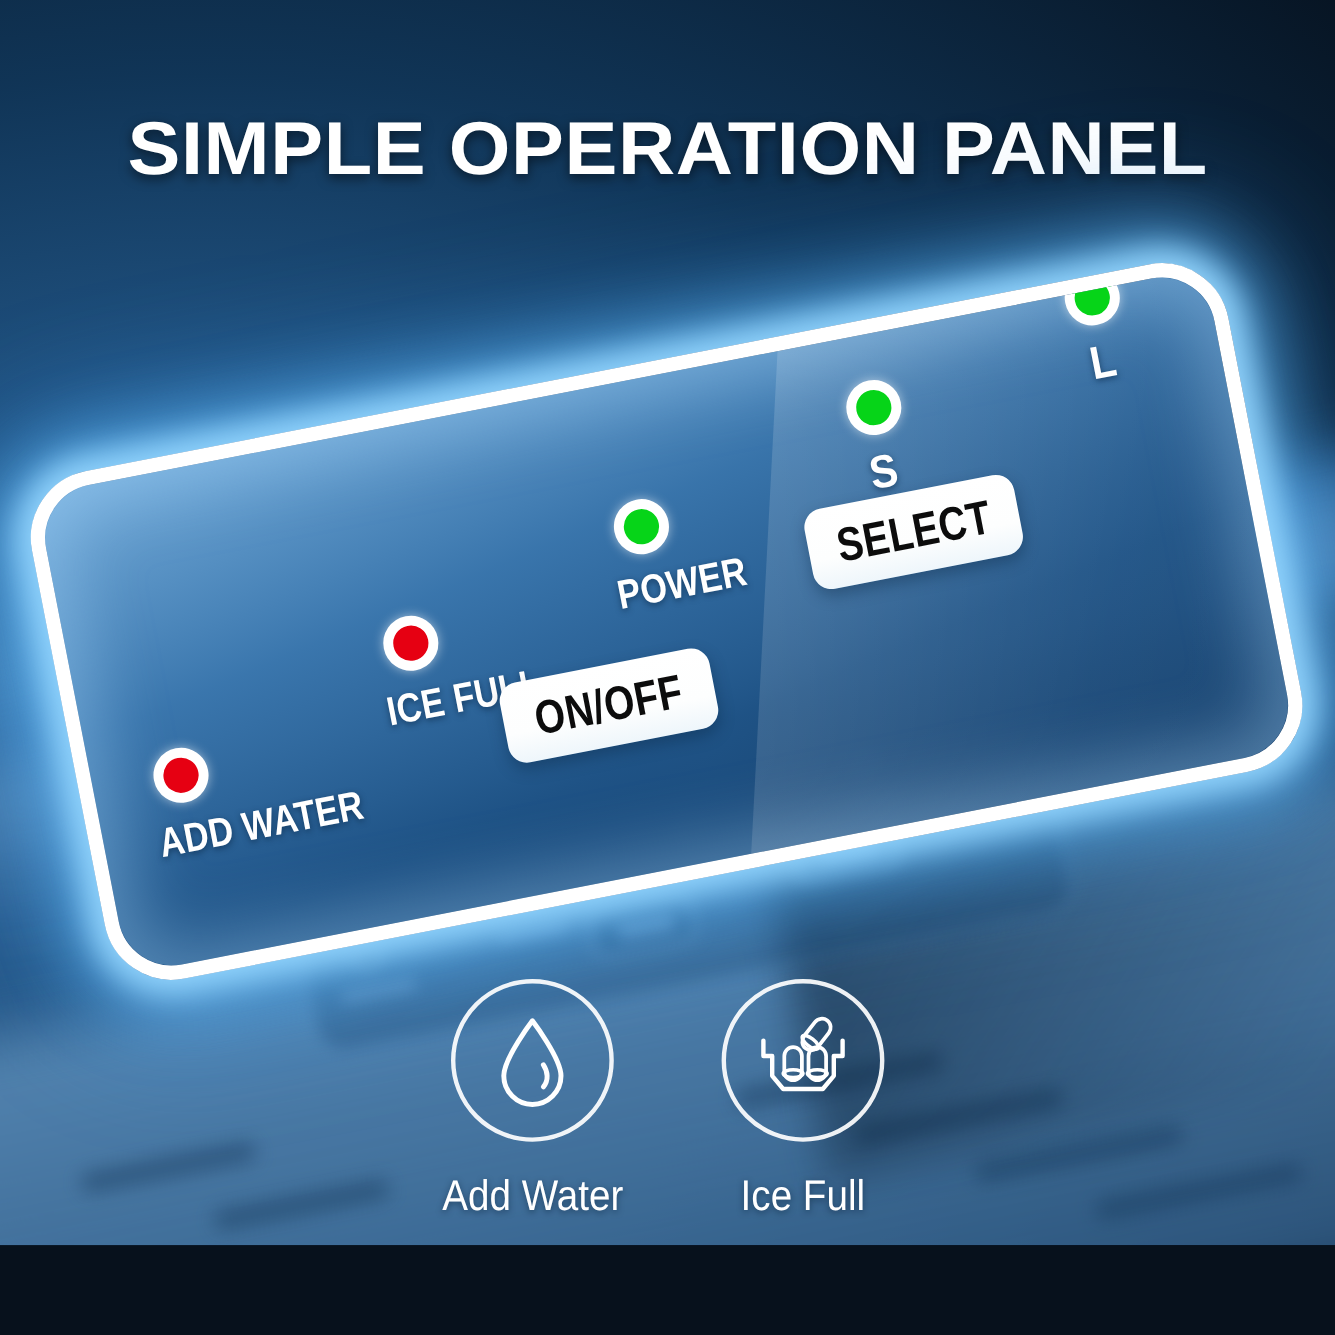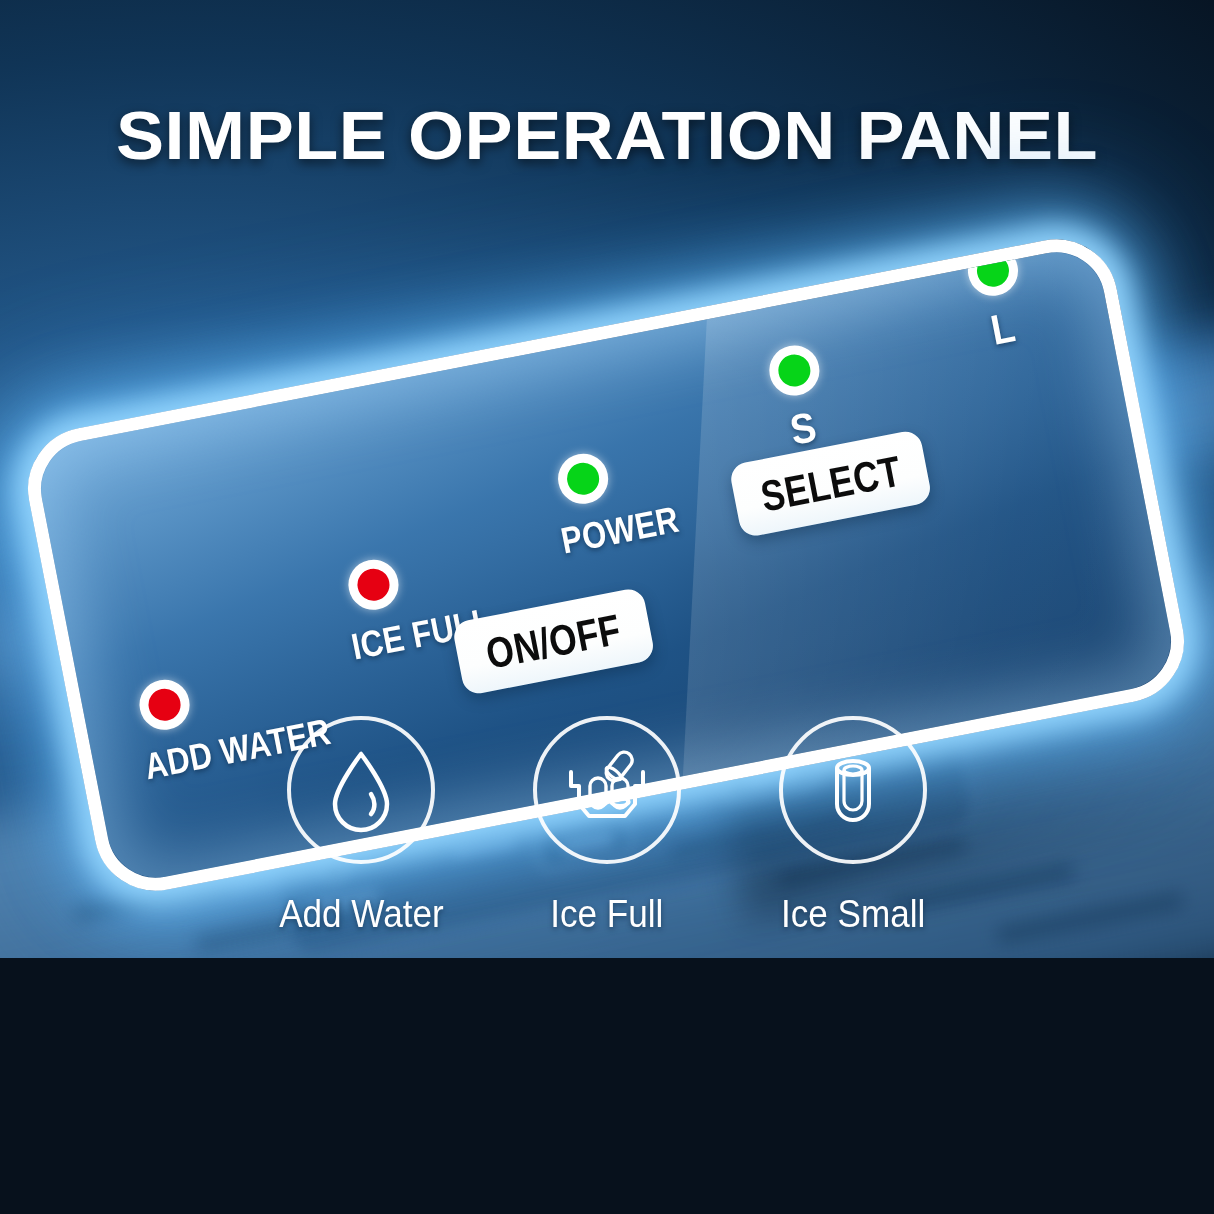--- a/index.html
+++ b/index.html
@@ -1,20 +1,20 @@
 <!DOCTYPE html>
 <html><head>
 <meta charset="utf-8">
 <style>
   html,body{margin:0;padding:0;background:#07111c;}
   *{box-sizing:border-box;}
 
   .stage{
     position:relative;
-    width:1214px;height:958px;
+    width:1214px;height:1132px;
     overflow:hidden;
     font-family:"Liberation Sans", sans-serif;
     background:#0a1b2c;
   }
 
   
   .bg-base{
     position:absolute;inset:0;
     background:
       radial-gradient(120% 95% at 18% 62%, #2f6ea8 0%, #1d4f7d 28%, #123császár 0%, #0e2c48 62%, #081726 100%);
@@ -308,27 +308,16 @@
 
           <g transform="rotate(38 59 26)">
             <path d="M51 16 A8 8 0 0 1 67 16 L67 32 A8 8 0 0 1 51 32 Z" fill="none" stroke="#ffffff" stroke-width="3.4"></path>
             <ellipse cx="59" cy="33" rx="9" ry="3.6" fill="none" stroke="#ffffff" stroke-width="3.2"></ellipse>
           </g>
         </svg>
       </div>
       <div class="feature-label">Ice Full</div>
     </div>
 
-    <div class="feature">
-      <div class="feature-circle">
-        <svg width="92" height="92" viewBox="0 0 92 92">
-          <path d="M30 24 L30 60 A16 16 0 0 0 62 60 L62 24" fill="none" stroke="#ffffff" stroke-width="4"></path>
-          <ellipse cx="46" cy="24" rx="16" ry="7" fill="none" stroke="#ffffff" stroke-width="4"></ellipse>
-          <path d="M37 26 L37 57 A9 9 0 0 0 55 57 L55 26" fill="none" stroke="#ffffff" stroke-width="3.2"></path>
-          <ellipse cx="46" cy="26" rx="9" ry="4" fill="none" stroke="#ffffff" stroke-width="3.2"></ellipse>
-        </svg>
-      </div>
-      <div class="feature-label">Ice Small</div>
-    </div>
 
 
   </div>
 </div>
 
 </body></html>

